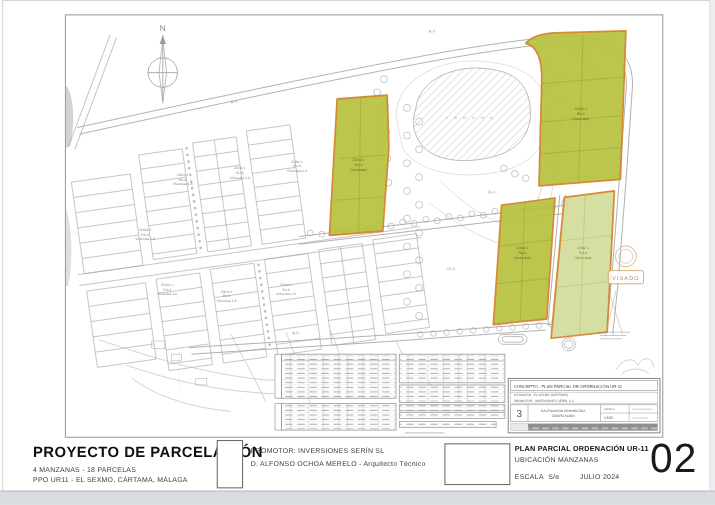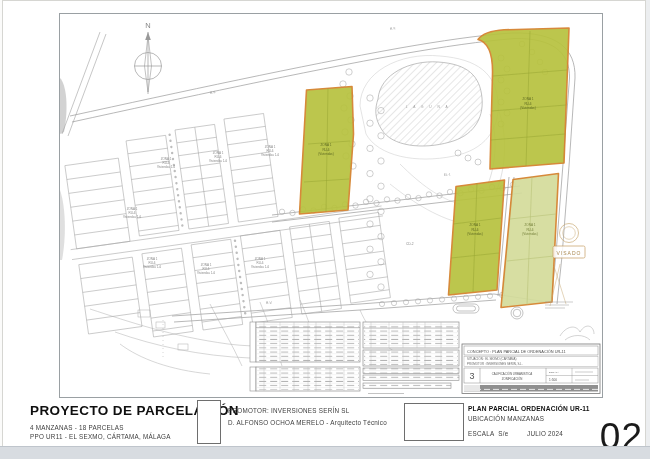--- a/index.html
+++ b/index.html
@@ -356,17 +356,17 @@
 
   <div class="abs logo-box" style="left:404px;top:403px;width:58px;height:36px;"></div>
 
   <div class="abs t-small-b" style="left:468px;top:405px;">PLAN PARCIAL ORDENACIÓN UR-11</div>
   <div class="abs t-small" style="left:468px;top:415px;">UBICACIÓN MANZANAS</div>
   <div class="abs t-small" style="left:468px;top:430px;">
     <span>ESCALA</span>&nbsp;&nbsp;<span>S/e</span>
   </div>
   <div class="abs t-small" style="left:527px;top:430px;">JULIO 2024</div>
 
-  <div class="abs big-num" style="left:591px;top:416px;width:52px;text-align:right;">02</div>
+  <div class="abs big-num" style="left:591px;top:396px;width:52px;text-align:left;">02</div>
 
   <div class="right-strip"></div>
   <div class="bottom-strip"></div>
 </div>
 
 </body></html>

